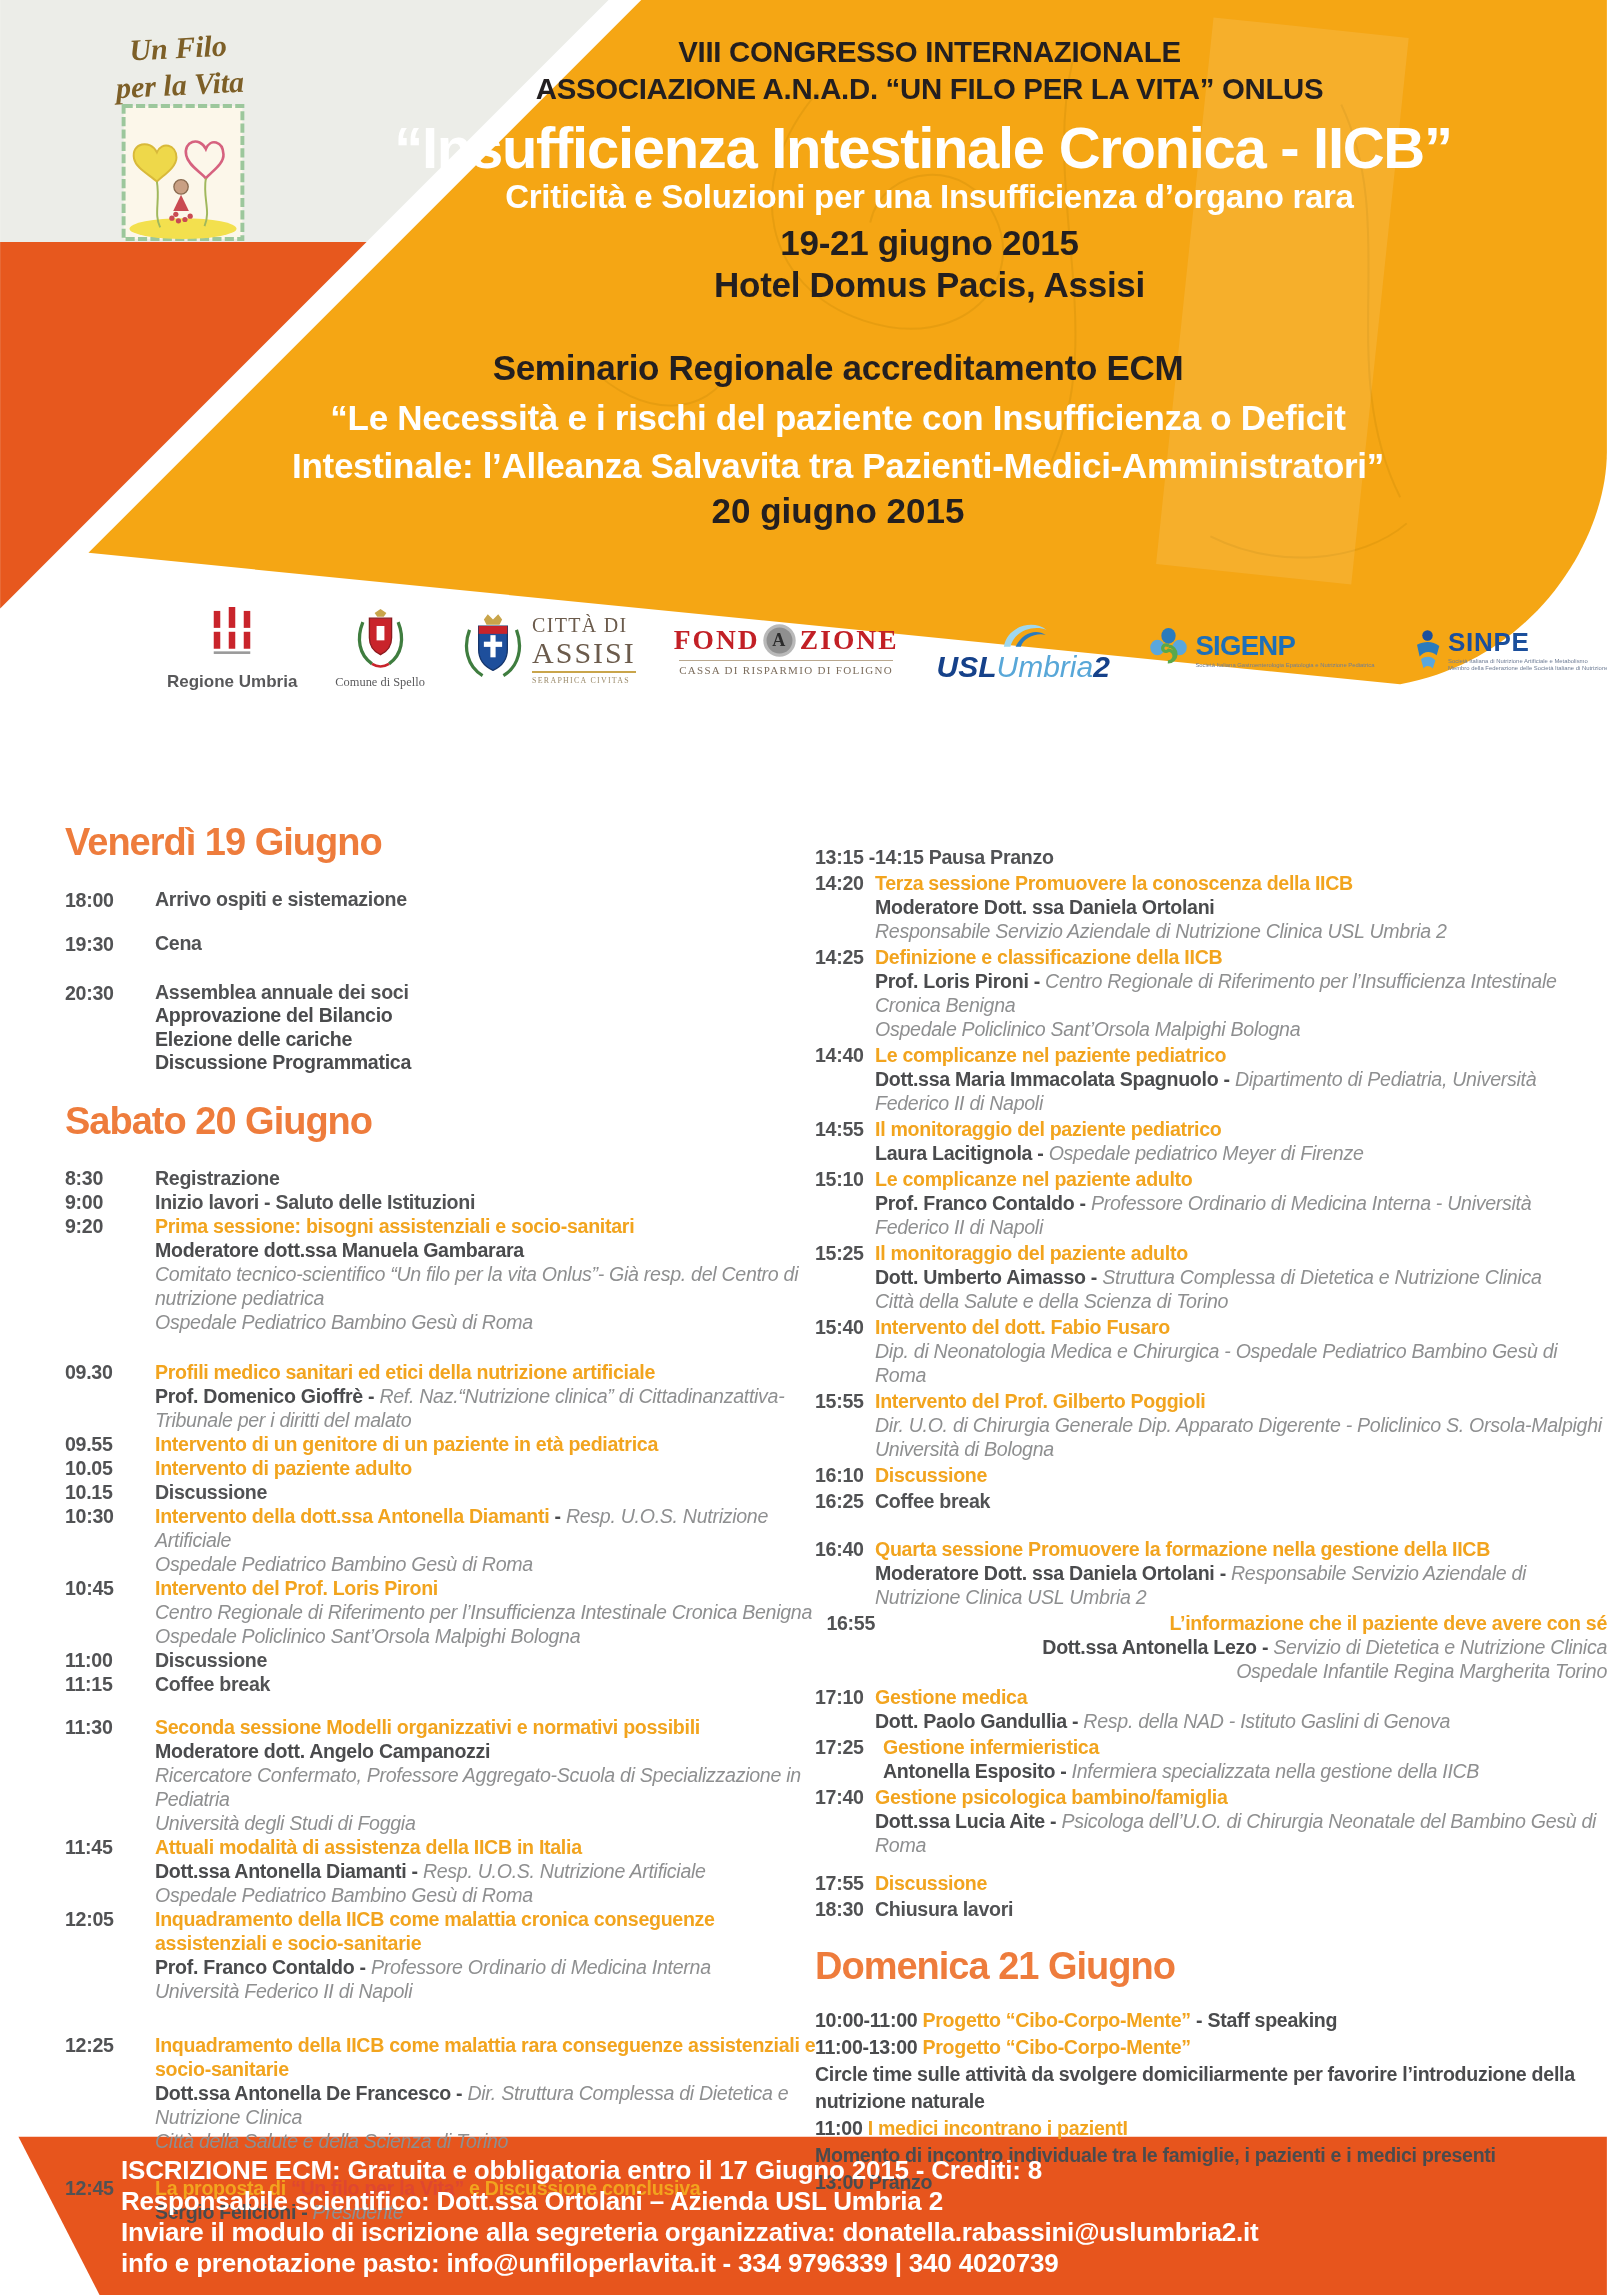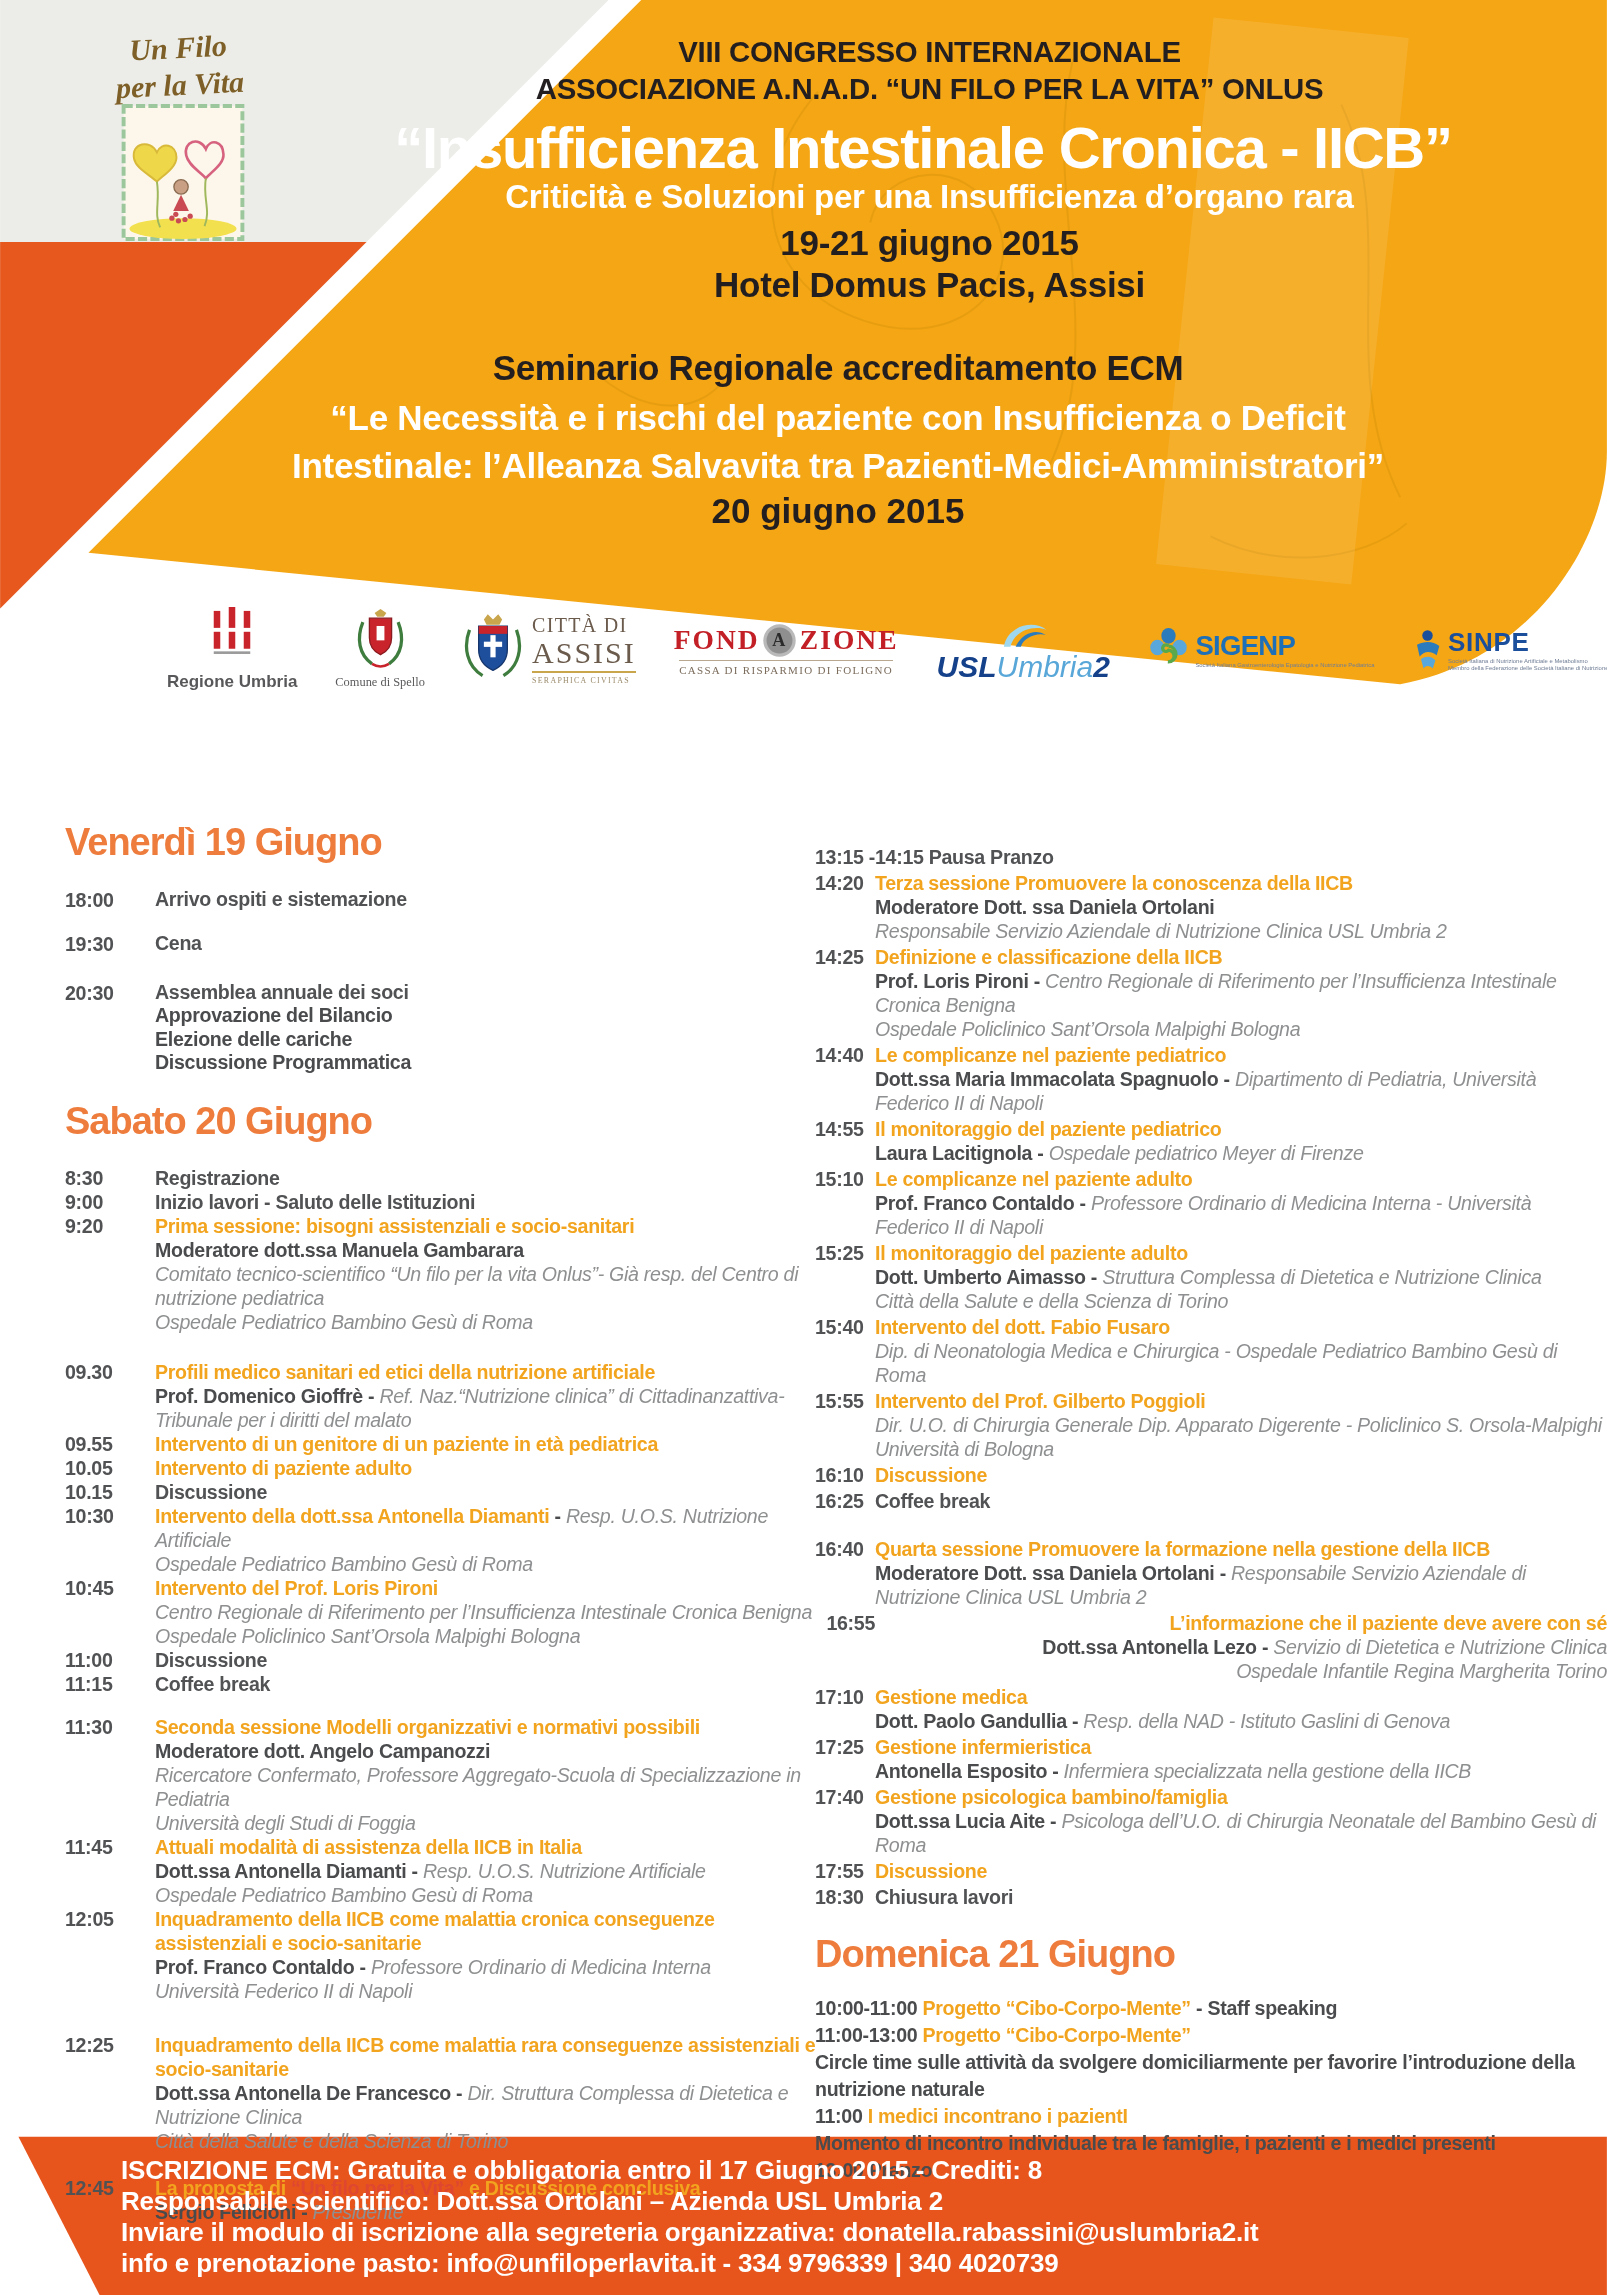--- a/index.html
+++ b/index.html
@@ -485,35 +485,35 @@
           <div class="psub"><span class="seg italic">Ospedale Infantile Regina Margherita Torino</span></div>
         </div>
       </div>
       <div class="prow" style="margin-top: 2px;">
         <div class="ptime">17:10</div>
         <div class="pbody">
           <div class="ptitle"><span class="seg orange">Gestione medica</span></div>
           <div class="psub"><span class="seg bold">Dott. Paolo Gandullia - </span><span class="seg italic">Resp. della NAD - Istituto Gaslini di Genova</span></div>
         </div>
       </div>
-      <div class="prow" style="margin-top: 2px;">
+      <div class="prow" style="margin-top: 2px; gap: 8px;">
         <div class="ptime">17:25</div>
         <div class="pbody">
           <div class="ptitle"><span class="seg orange">Gestione infermieristica</span></div>
           <div class="psub"><span class="seg bold">Antonella Esposito - </span><span class="seg italic">Infermiera specializzata nella gestione della IICB</span></div>
         </div>
       </div>
       <div class="prow" style="margin-top: 2px;">
         <div class="ptime">17:40</div>
         <div class="pbody">
           <div class="ptitle"><span class="seg orange">Gestione psicologica bambino/famiglia</span></div>
           <div class="psub"><span class="seg bold">Dott.ssa Lucia Aite  - </span><span class="seg italic">Psicologa dell’U.O. di Chirurgia Neonatale del Bambino Gesù di Roma</span></div>
         </div>
       </div>
-      <div class="prow" style="margin-top: 2px;">
+      <div class="prow" style="margin-top: 14px;">
         <div class="ptime">17:55</div>
         <div class="pbody">
           <div class="ptitle"><span class="seg orange">Discussione</span></div>
         </div>
       </div>
       <div class="prow" style="margin-top: 2px;">
         <div class="ptime">18:30</div>
         <div class="pbody">
           <div class="ptitle"><span class="seg dark">Chiusura lavori</span></div>
         </div>

